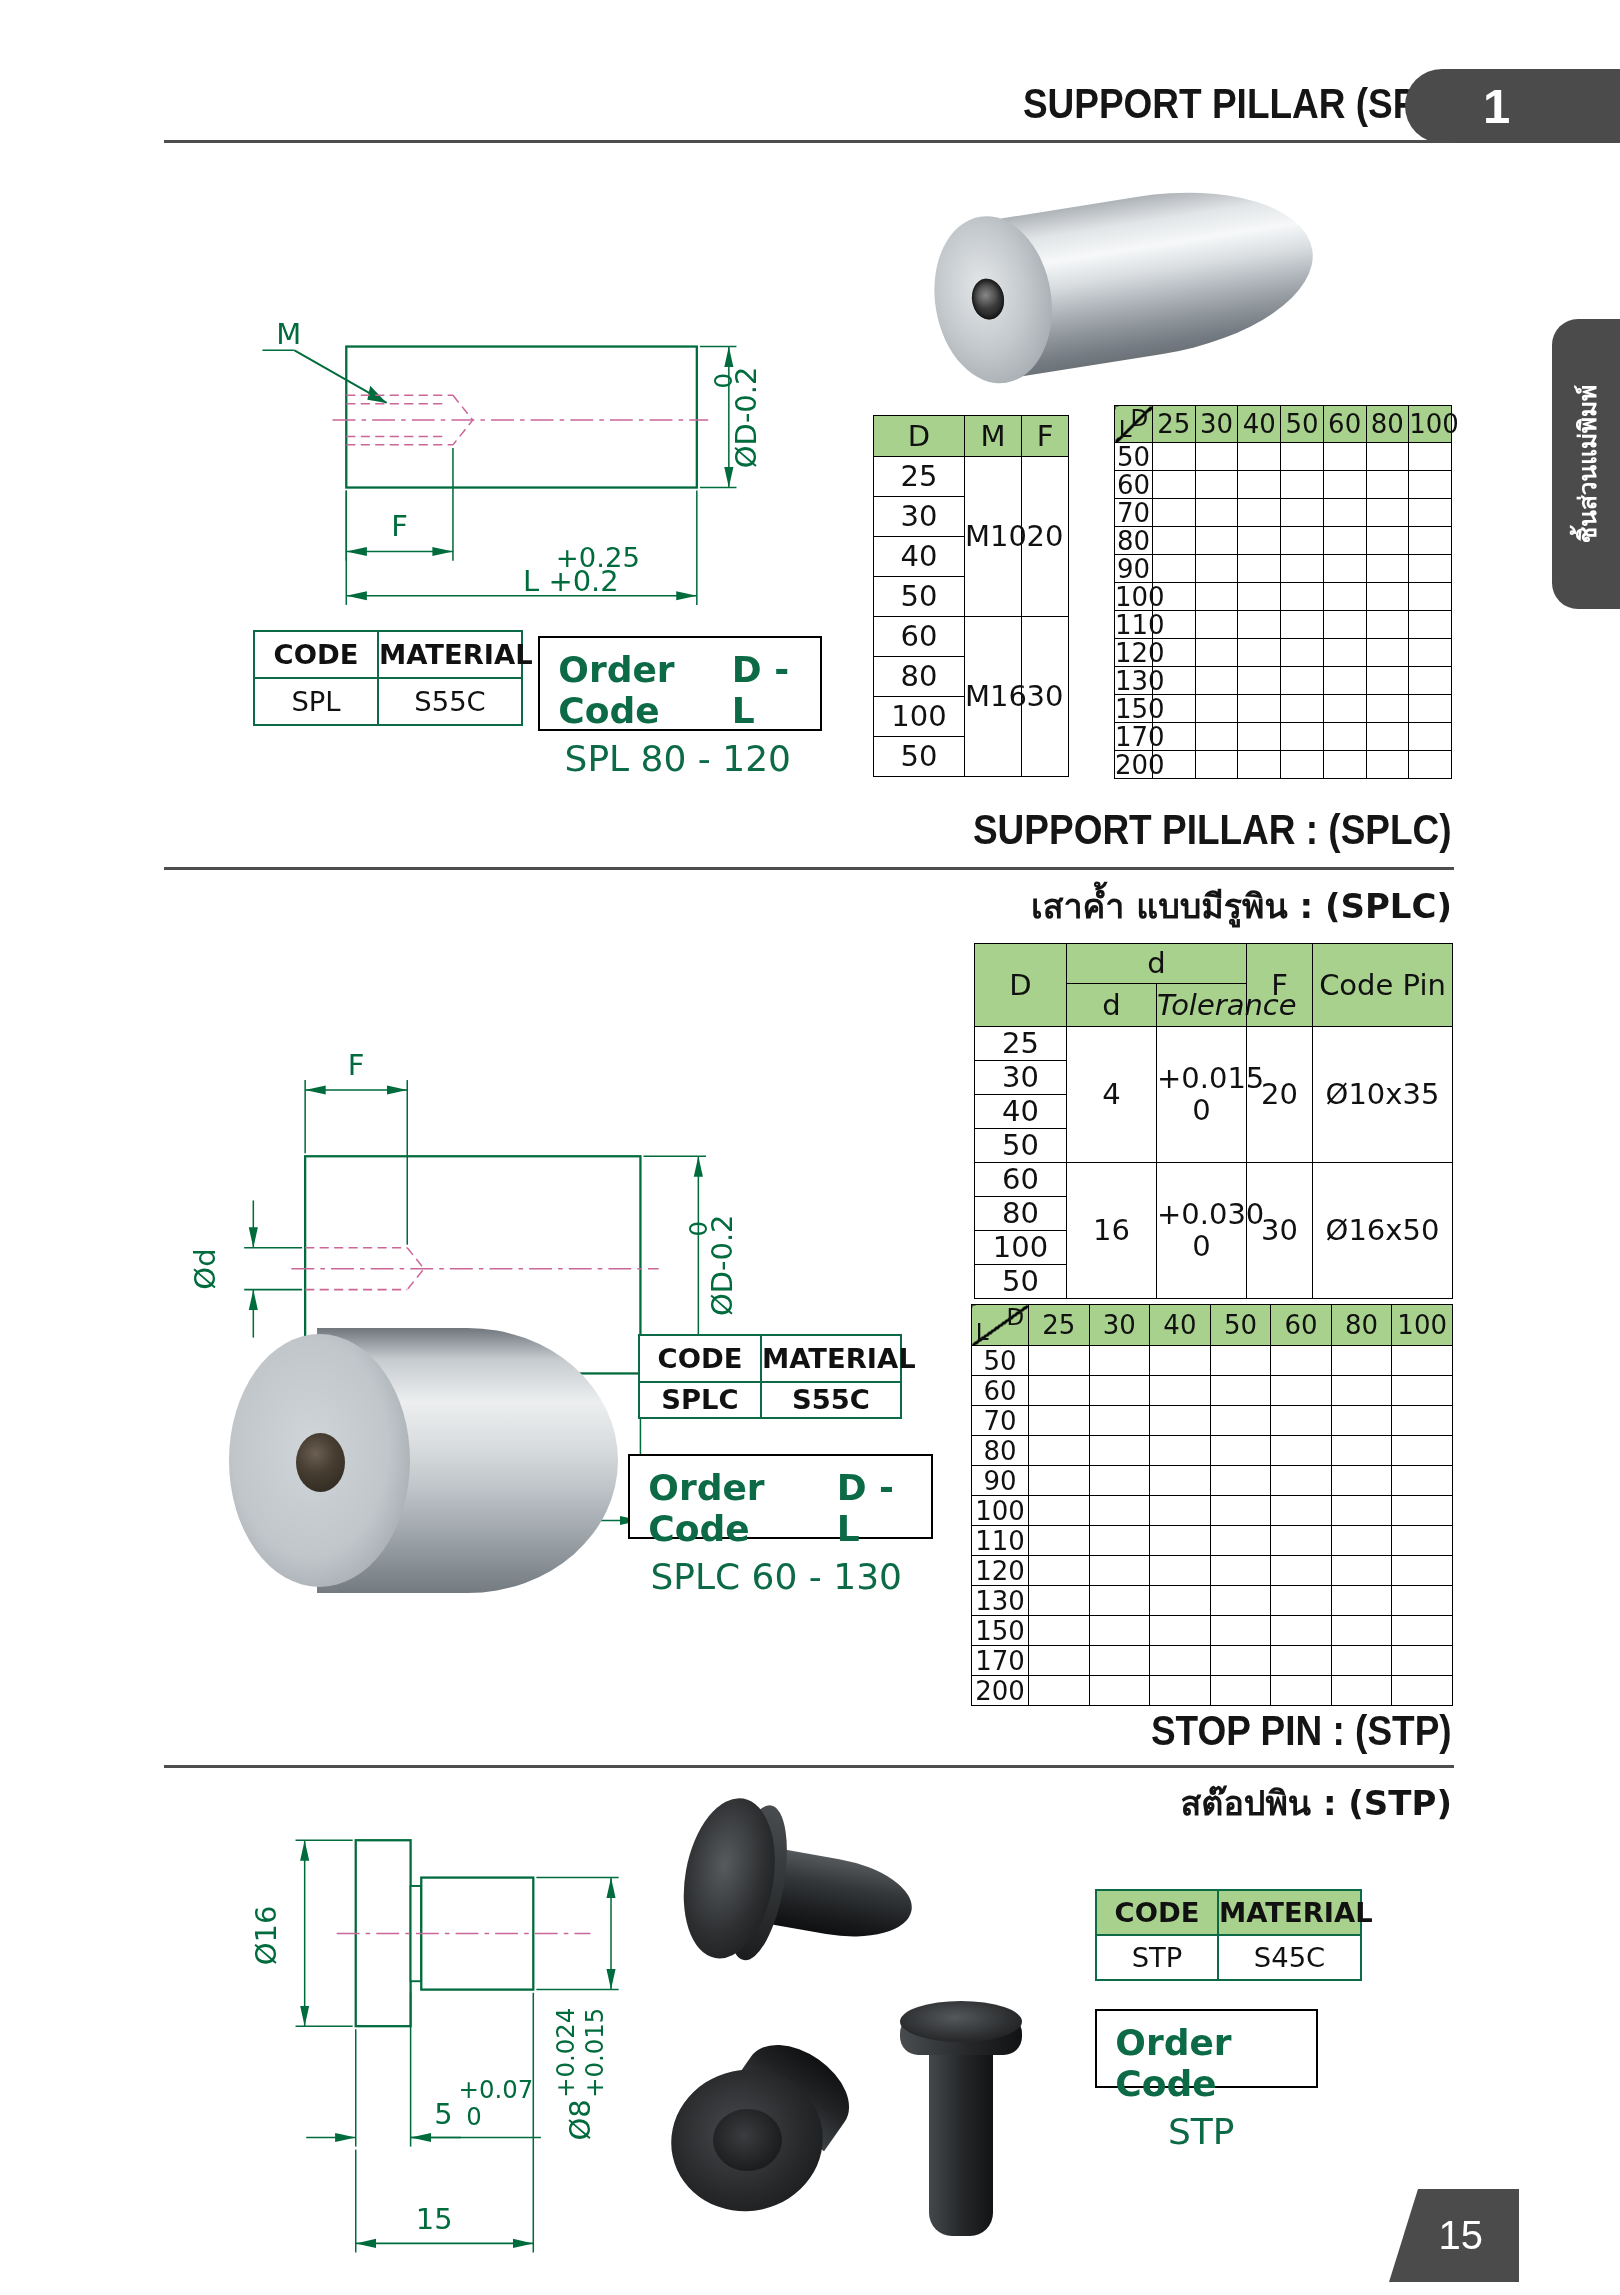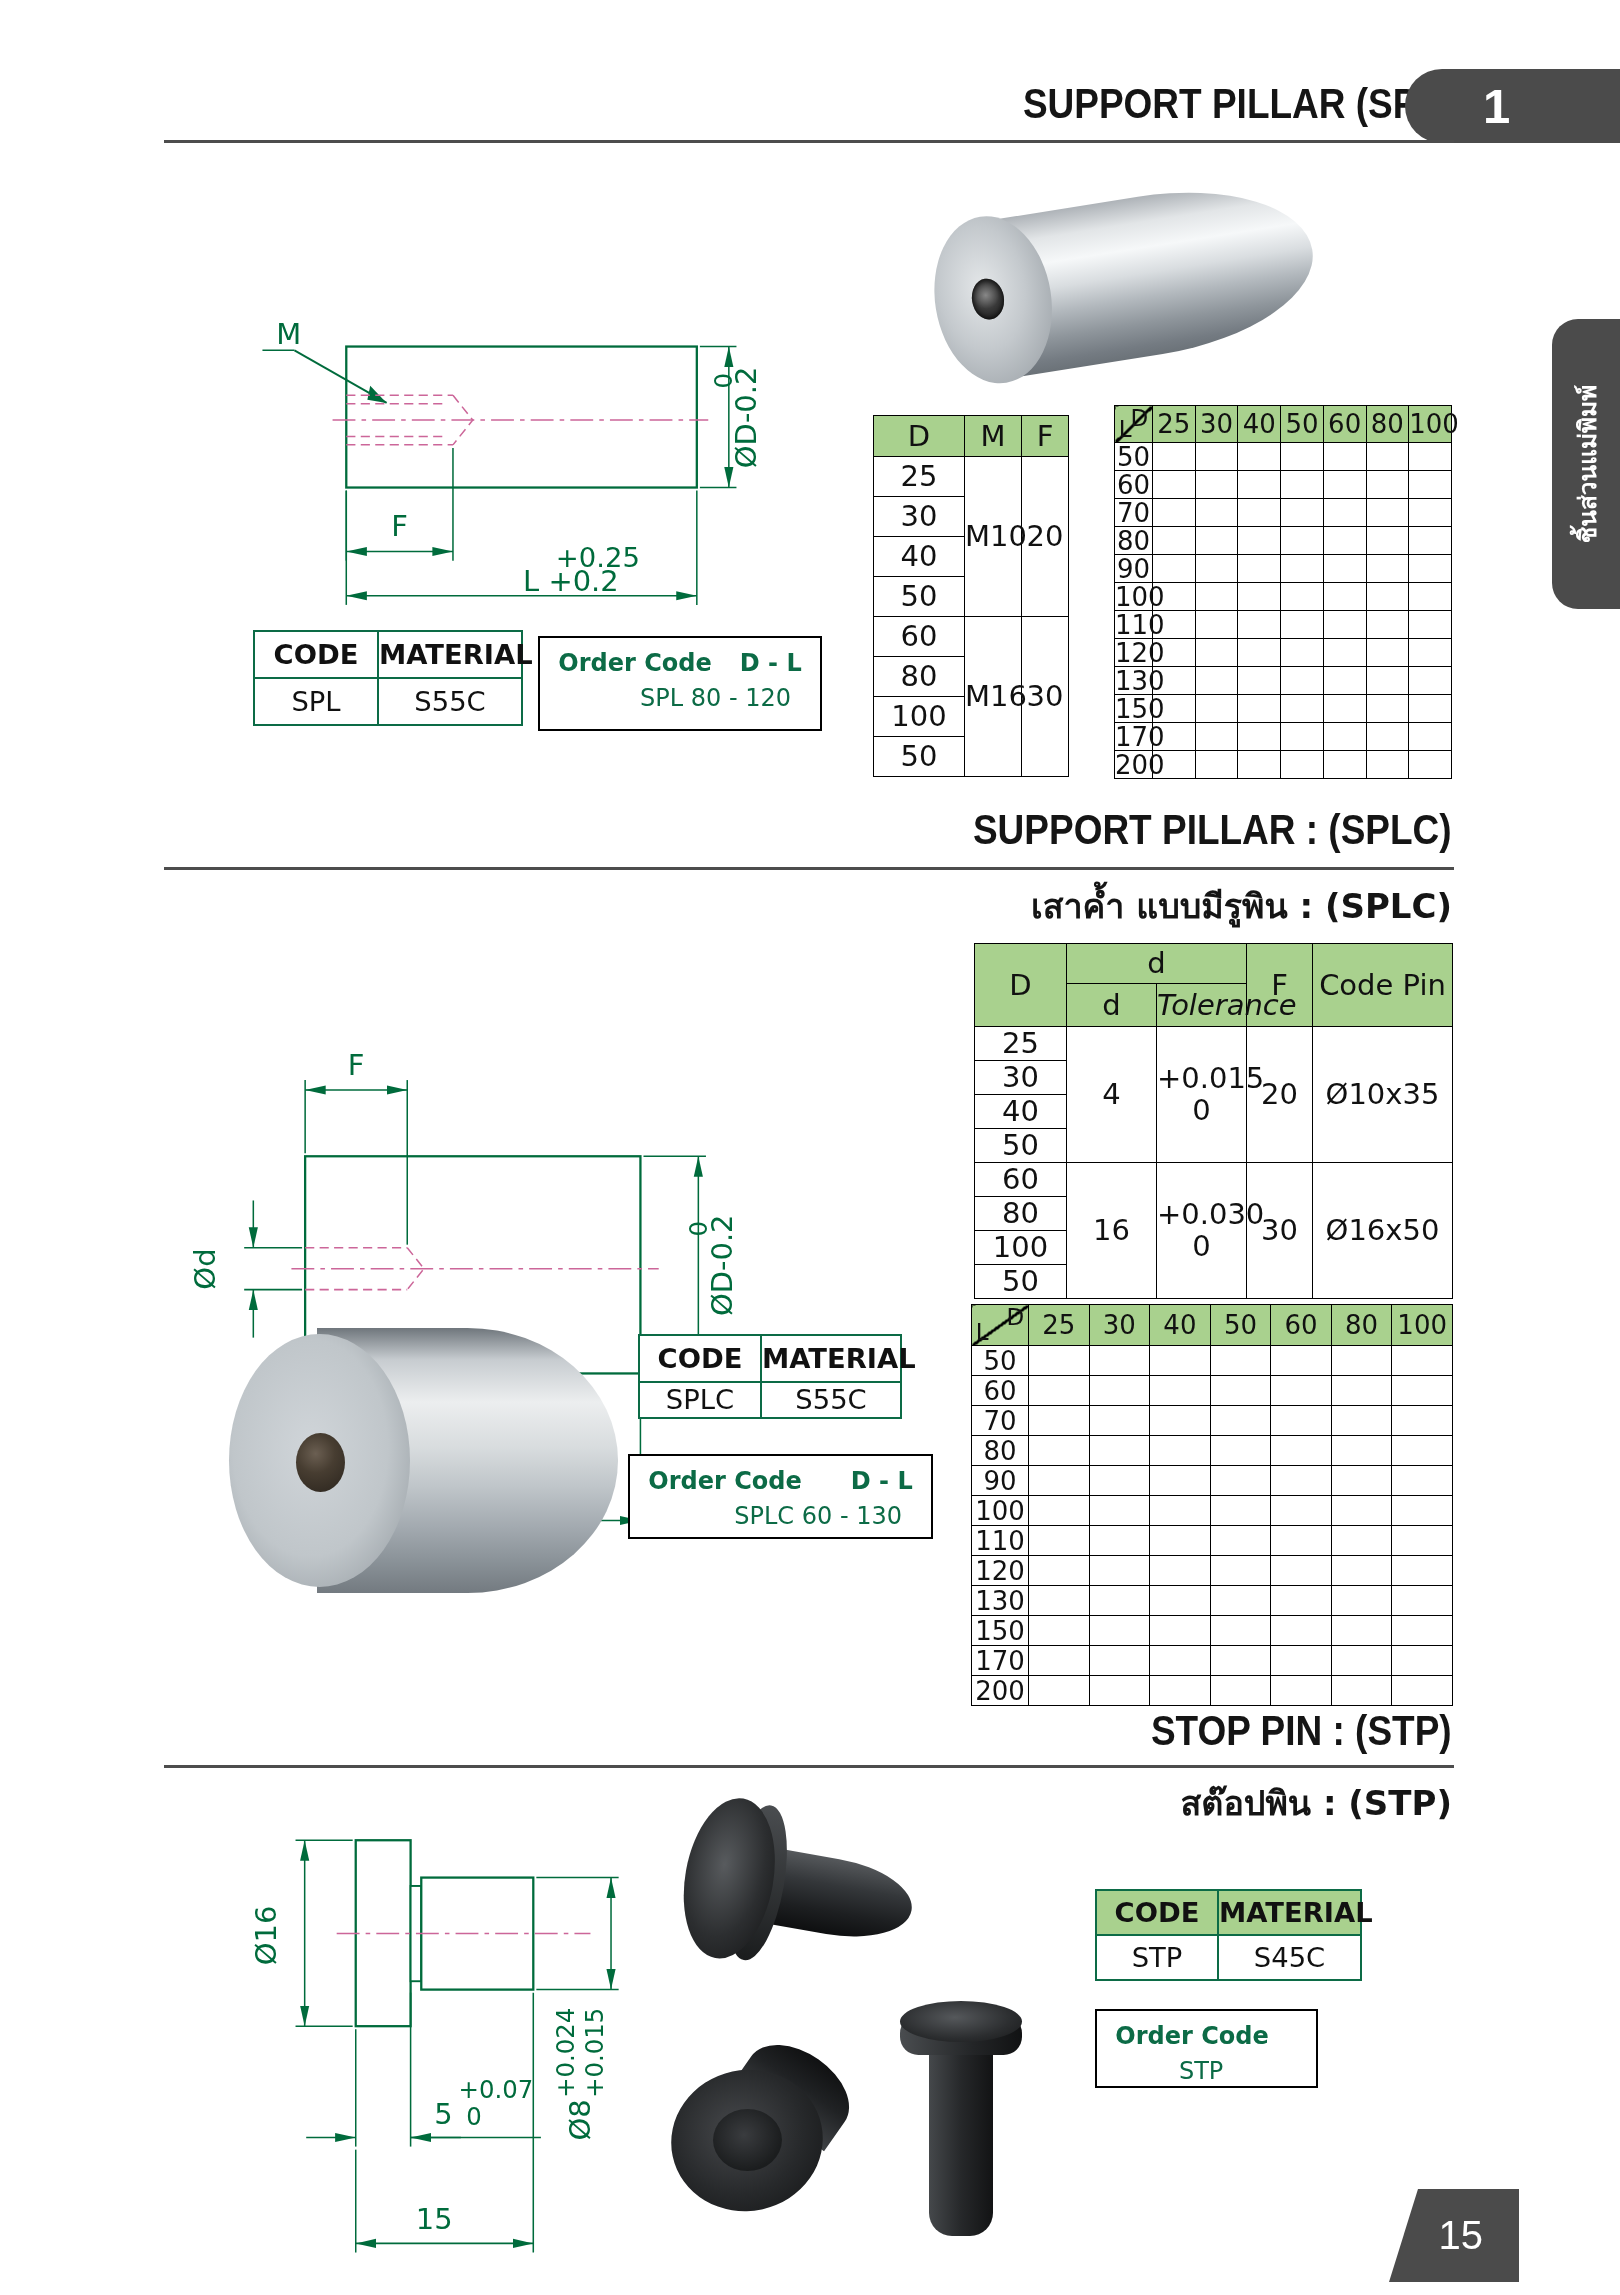--- a/index.html
+++ b/index.html
@@ -35,21 +35,21 @@
   .matrix th.corner{position:relative;
        background-image:linear-gradient(to bottom right,transparent calc(50% - 1.5px),#000 calc(50% - 1.5px),#000 calc(50% + 1.5px),transparent calc(50% + 1.5px));}
   .matrix th.corner .cd{position:absolute;top:0.8px;right:3.8px;font-size:23px;}
   .matrix th.corner .cl{position:absolute;bottom:0.8px;left:3.8px;font-size:23px;}
   .code-table{position:absolute;background:#fff;}
   .code-table th,.code-table td{border:2.3px solid #0c6b46;text-align:center;vertical-align:middle;
        font-size:27.4px;padding:0;color:#111;}
   .code-table th{font-weight:bold;background:#fff;}
   .code-table.green-head th{background:#a9d18e;}
   .order-box{position:absolute;border:2.3px solid #000;background:#fff;color:#0c6b46;
-       font-size:24px;box-sizing:border-box;padding:10.7px 18.3px;}
+       font-size:36px;box-sizing:border-box;padding:10.7px 18.3px;}
   .order-line1{display:flex;justify-content:space-between;font-weight:bold;}
   .order-line2{text-align:right;padding-top:7.6px;padding-right:10.7px;}
   .tol-stack div{line-height:1.1;}
   
   .photo{position:absolute;}
   .cyl-body{position:absolute;border-radius:0 50% 50% 0 / 0 50% 50% 0;}
   .ellipse{position:absolute;border-radius:50%;}
   
   .drawing{position:absolute;}
   .dimtext{font-family:"DejaVu Sans",sans-serif;fill:#006b3c;}
@@ -422,21 +422,21 @@
     <div class="ellipse" style="left:67px;top:105px;width:49px;height:59px;
          background:radial-gradient(circle at 40% 35%,#6b5f52 0%,#473d31 40%,#2a241d 100%);"></div>
   </div>
 
   <table class="code-table" style="left:638px;top:1334px;width:264px;height:85px;">
     <tbody>
         <tr style="height:43px;">
       <th style="width:120px;">CODE</th>
       <th>MATERIAL</th>
     </tr>
-    <tr style="height:25px;">
+    <tr style="height:25px;font-weight:bold;">
       <td>SPLC</td>
       <td>S55C</td>
     </tr>
   </tbody>
     </table>
 
   <div class="order-box" style="left:628px;top:1454px;width:305px;height:85px;">
     <div class="order-line1">
       <span>Order Code</span>
       <span>D - L</span>

